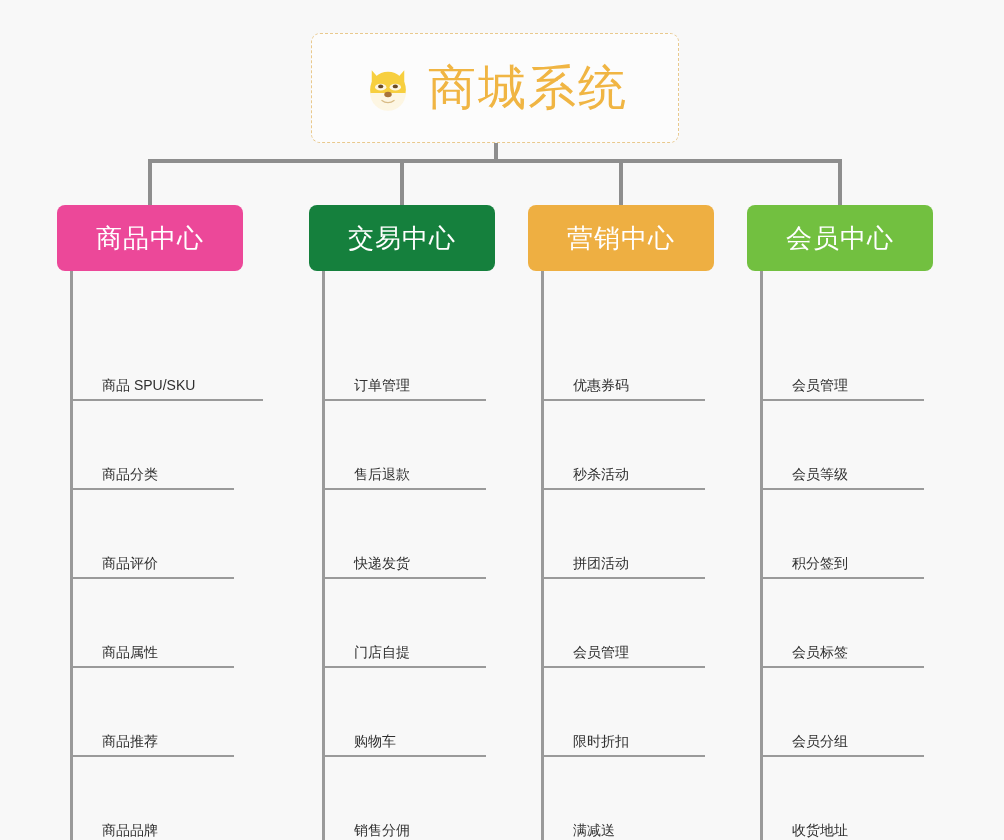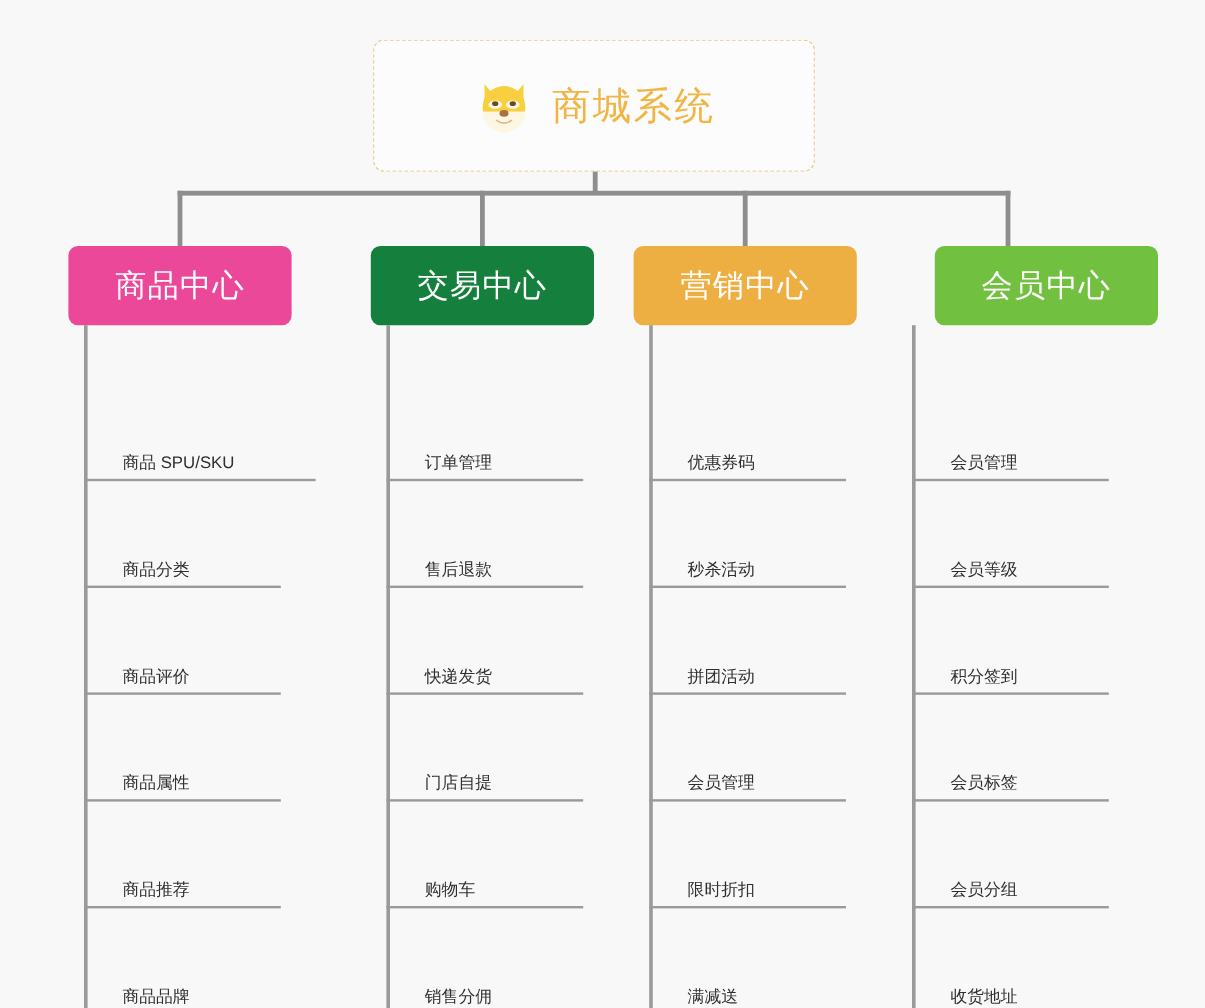--- a/index.html
+++ b/index.html
@@ -38,21 +38,21 @@
     justify-content: center;
     gap: 14px;
   }
   .root-emoji {
     width: 52px;
     height: 52px;
     display: block;
     flex: 0 0 auto;
   }
   .root-title {
-    font-size: 32px;
+    font-size: 48px;
     color: #f0b543;
     letter-spacing: 2px;
     line-height: 1;
     white-space: nowrap;
   }
 
   
   .conn-root-stem {
     position: absolute;
     left: 494px;
@@ -252,21 +252,21 @@
           <span class="leaf-underline" style="width: 164px;"></span>
           <span class="leaf-label">限时折扣</span>
         </div>
       <div class="leaf-item">
           <span class="leaf-label">满减送</span>
         </div>
     </div>
   </div>
 
   <div class="column" style="left:747px">
-    <div class="cat-box" style="background: rgb(114, 192, 64); margin-left: 32px;">会员中心</div>
+    <div class="cat-box" style="background: rgb(114, 192, 64);">会员中心</div>
     <div class="leaf-list">
       <div class="leaf-item">
           <span class="leaf-underline" style="width: 164px;"></span>
           <span class="leaf-label">会员管理</span>
         </div>
       <div class="leaf-item">
           <span class="leaf-underline" style="width: 164px;"></span>
           <span class="leaf-label">会员等级</span>
         </div>
       <div class="leaf-item">

